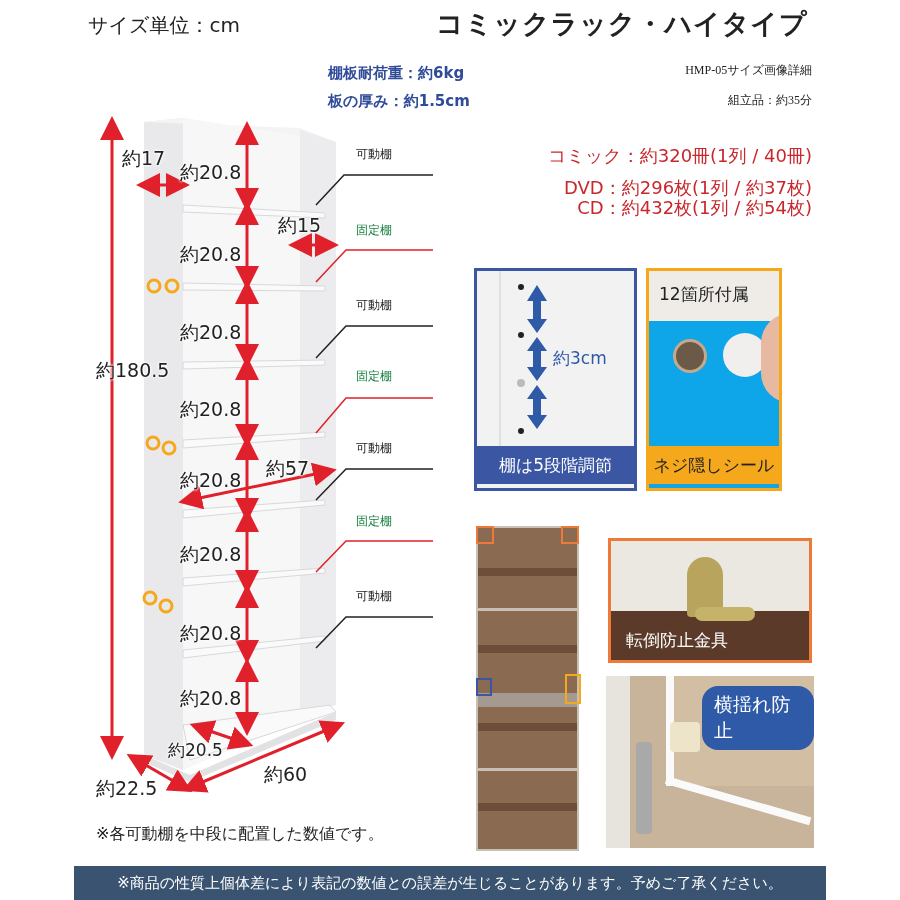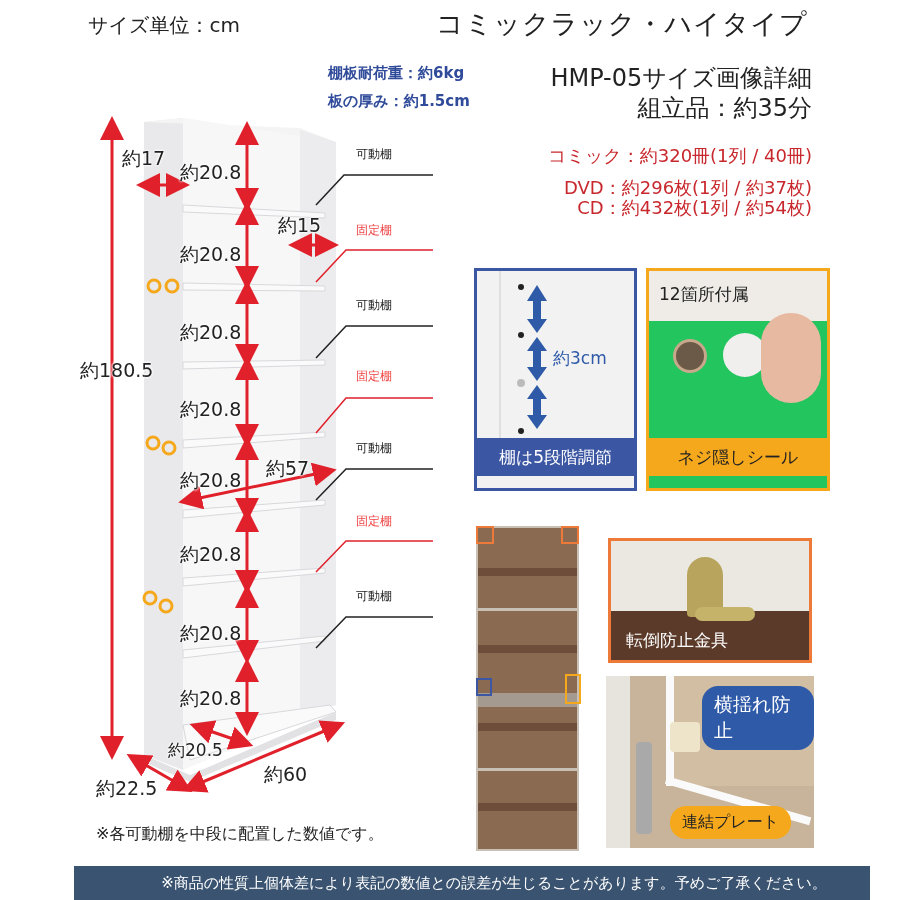--- a/index.html
+++ b/index.html
@@ -2,51 +2,51 @@
 <html><head>
 <meta charset="utf-8">
 <style>
   html, body { margin: 0; padding: 0; }
   body {
     width: 900px; height: 900px; background: #ffffff; position: relative; overflow: hidden;
     font-family: "DejaVu Sans", "Liberation Sans", sans-serif; color: #222;
   }
   .abs { position: absolute; }
   .unit-label { left: 88px; top: 12px; font-size: 20px; color: #222; }
-  .title { left: 436px; top: 6px; font-size: 27px; font-weight: normal; color: #222; letter-spacing: 1px; }
+  .title { left: 436px; top: 6px; font-size: 27px; font-weight: bold; color: #222; letter-spacing: 1px; }
   .spec-blue { left: 284px; font-size: 15px; font-weight: bold; color: #2f4b9a; margin-left: 44px; }
-  .spec-right { right: 88px; font-size: 24px; color: #222; text-align: right; }
+  .spec-right { right: 88px; font-size: 12px; color: #222; text-align: right; font-family: Liberation Serif, serif; }
   .cap-line { right: 88px; font-size: 18px; color: #c8282d; text-align: right; }
 
   
   .cabinet-svg { left: 0; top: 0; }
   .dim { font-size: 19px; color: #222; font-weight: normal; text-shadow: 0 0 3px #fff, 0 0 3px #fff, 0 0 3px #fff; }
   .shelf-label { font-size: 12px; }
   .shelf-label.movable { color: #222; }
-  .shelf-label.fixed { color: #ef4444; }
+  .shelf-label.fixed { color: #15803d; }
   .footnote { left: 96px; top: 824px; font-size: 16px; color: #222; text-align: center; }
 
   
   .panel { overflow: hidden; box-sizing: border-box; }
   .panel-blue { left: 474px; top: 268px; width: 163px; height: 223px; border: 3px solid #3b56a3; background: #f2f2f2; }
-  .panel-orange { left: 646px; top: 268px; width: 184px; height: 223px; border: 3px solid #f5a81c; background: #22c55e; }
-  .panel-caption { position: absolute; left: 0; right: 0; bottom: 12px; height: 38px; line-height: 38px; text-align: center; font-size: 17px; }
+  .panel-orange { left: 646px; top: 268px; width: 136px; height: 223px; border: 3px solid #f5a81c; background: #0ea5e9; }
+  .panel-caption { position: absolute; left: 0; right: 0; bottom: 4px; height: 38px; line-height: 38px; text-align: center; font-size: 17px; }
   .panel-blue .panel-caption { background: #3b56a3; color: #fff; }
   .panel-orange .panel-caption { background: #f5a81c; color: #222; }
   .panel-top-label { position: absolute; left: 0; right: 0; top: 0; height: 50px; background: #efece7; font-size: 17px; padding: 12px 0 0 10px; box-sizing: border-box; color: #222; }
   .back-panel { left: 476px; top: 526px; width: 103px; height: 325px; background: #8b6a52; border: 2px solid #c8bfb5; box-sizing: border-box; }
   .bracket-panel { left: 608px; top: 538px; width: 204px; height: 125px; border: 3px solid #ee7a3a; box-sizing: border-box; background: #ebe8e2; overflow: hidden; }
   .plate-panel { left: 606px; top: 676px; width: 208px; height: 172px; background: #c8b49a; overflow: hidden; }
   .bubble { position: absolute; font-size: 19px; padding: 6px 12px; border-radius: 16px; }
   .bubble.blue { background: #2f5aa8; color: #fff; }
   .bubble.orange { background: #f5a81c; color: #222; font-size: 16px; }
 
   .footer-bar {
     left: 74px; top: 866px; width: 752px; height: 34px; background: #3a5370; color: #fff;
-    font-size: 15px; line-height: 34px; text-align: center; padding-left: 44px;
+    font-size: 15px; line-height: 34px; text-align: center;
   }
 </style>
 </head>
 <body>
 
 <div class="abs unit-label">サイズ単位：cm</div>
 <div class="abs title">コミックラック・ハイタイプ</div>
 <div class="abs spec-blue" style="top:64px">棚板耐荷重：約6kg</div>
 <div class="abs spec-blue" style="top:92px">板の厚み：約1.5cm</div>
 <div class="abs spec-right" style="top:62px">HMP-05サイズ画像詳細</div>
@@ -115,21 +115,21 @@
     <polyline points="316,282 346,250 433,250" stroke="#e0202a"></polyline>
     <polyline points="316,358 346,326 433,326" stroke="#222"></polyline>
     <polyline points="316,433 346,398 433,398" stroke="#e0202a"></polyline>
     <polyline points="316,500 346,469 433,469" stroke="#222"></polyline>
     <polyline points="316,572 346,541 433,541" stroke="#e0202a"></polyline>
     <polyline points="316,648 346,617 433,617" stroke="#222"></polyline>
   </g>
 </svg>
 
 <div class="abs dim" style="left:122px;top:146px">約17</div>
-<div class="abs dim" style="left:80px;top:358px">約180.5</div>
+<div class="abs dim" style="left:96px;top:358px">約180.5</div>
 <div class="abs dim" style="left:180px;top:160px">約20.8</div>
 <div class="abs dim" style="left:180px;top:242px">約20.8</div>
 <div class="abs dim" style="left:180px;top:320px">約20.8</div>
 <div class="abs dim" style="left:180px;top:397px">約20.8</div>
 <div class="abs dim" style="left:180px;top:468px">約20.8</div>
 <div class="abs dim" style="left:180px;top:542px">約20.8</div>
 <div class="abs dim" style="left:180px;top:621px">約20.8</div>
 <div class="abs dim" style="left:180px;top:686px">約20.8</div>
 <div class="abs dim" style="left:278px;top:213px">約15</div>
 <div class="abs dim" style="left:266px;top:456px">約57</div>
@@ -194,16 +194,15 @@
 </div>
 
 <div class="abs plate-panel">
   <div class="abs" style="left:0;top:0;width:24px;height:172px;background:#e7e3dd"></div>
   <div class="abs" style="left:60px;top:0;width:8px;height:110px;background:#fafafa"></div>
   <div class="abs" style="left:68px;top:0;right:0;height:110px;background:#d2bea2"></div>
   <div class="abs" style="left:60px;top:100px;width:150px;height:8px;background:#fafafa;transform:rotate(16deg);transform-origin:left"></div>
   <div class="abs" style="left:64px;top:46px;width:30px;height:30px;background:#eee4c9;border-radius:4px"></div>
   <div class="abs" style="left:30px;top:66px;width:16px;height:92px;background:#a9a9a9;border-radius:4px"></div>
   <div class="bubble blue" style="left:96px;top:10px">横揺れ防止</div>
-  <div class="bubble orange" style="left:64px;top:130px">連結プレート</div>
 </div>
 
 <div class="abs footer-bar">※商品の性質上個体差により表記の数値との誤差が生じることがあります。予めご了承ください。</div>
 
 </body></html>

